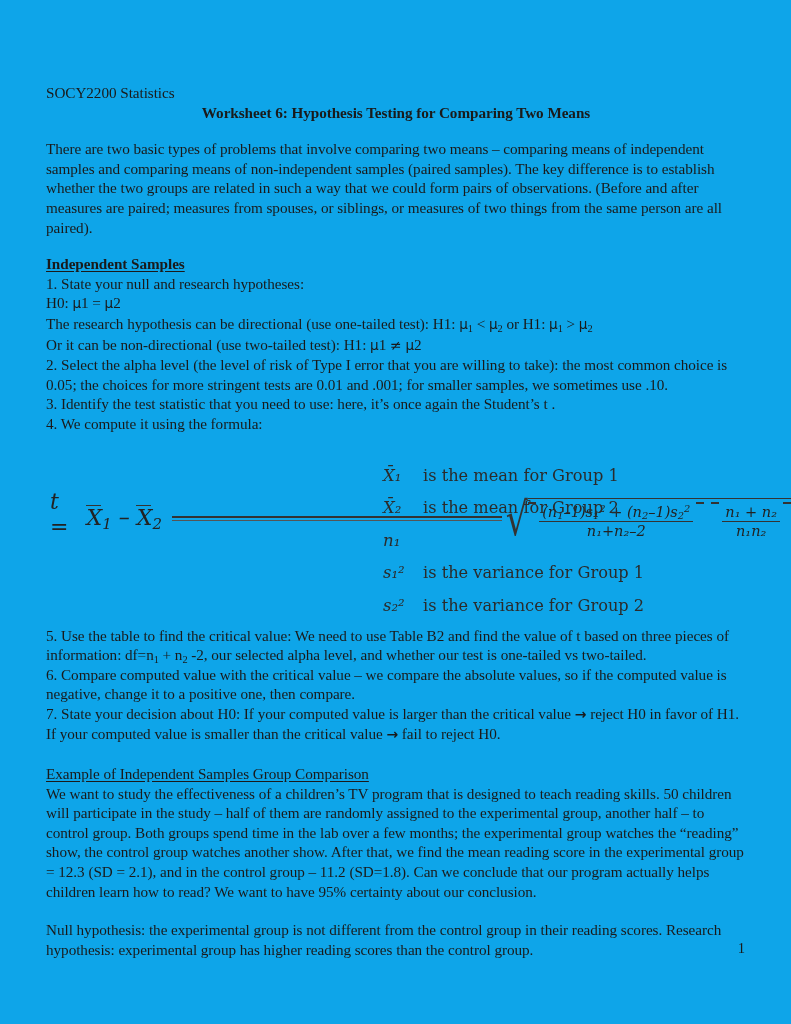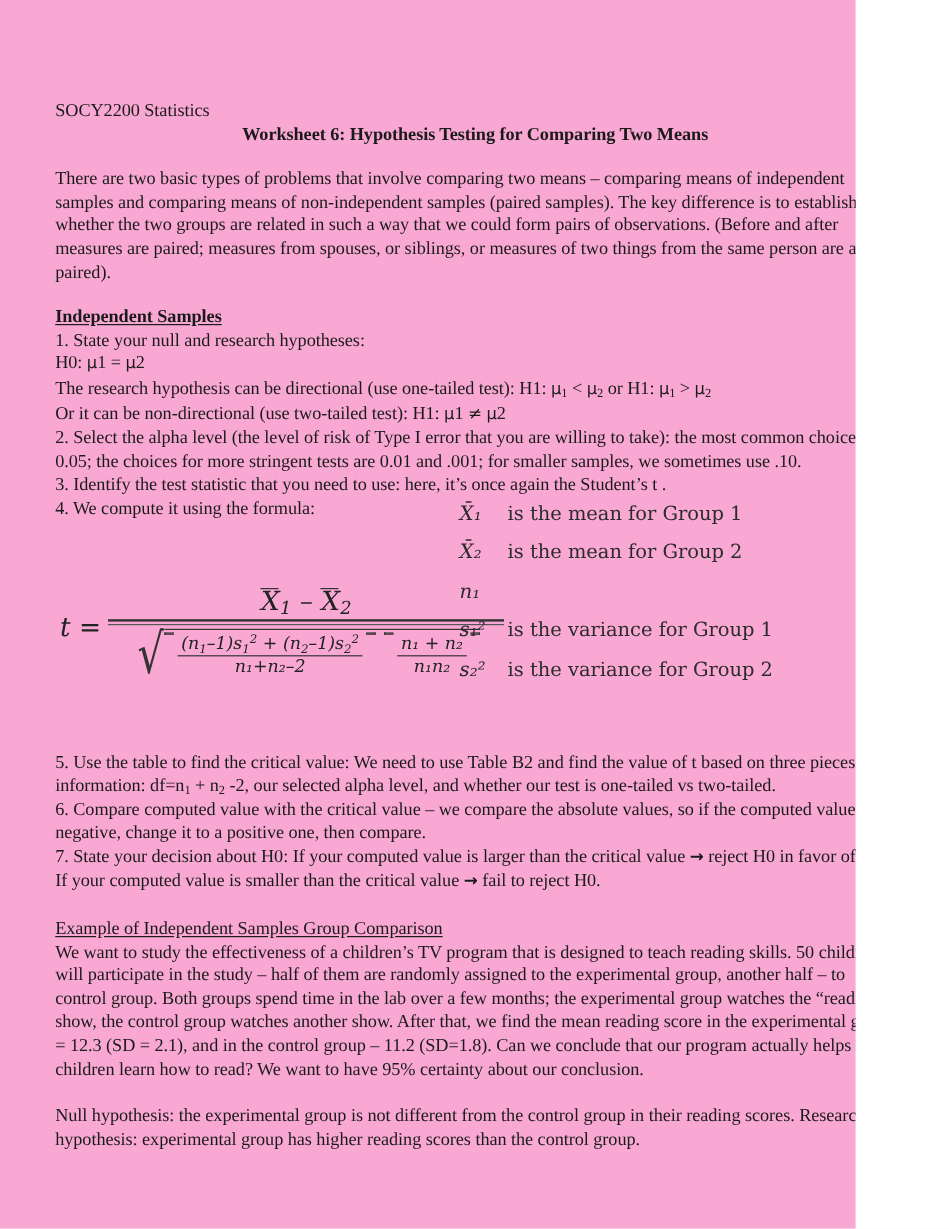--- a/index.html
+++ b/index.html
@@ -6,23 +6,23 @@
     margin: 0;
     padding: 0;
     background: #ffffff;
   }
   body {
     font-family: "Liberation Serif", "DejaVu Serif", serif;
     color: #1a1a1a;
   }
   .page {
     position: relative;
-    width: 713px;
+    width: 791px;
     height: 1024px;
-    background: #f9a8d4;
+    background: #0ea5e9;
     overflow: hidden;
   }
   .content {
     position: absolute;
     left: 46px;
     top: 83px;
     width: 700px;
   }
   .line {
     font-size: 15.2px;
@@ -81,21 +81,21 @@
     align-items: center;
   }
   .eq-lhs {
     font-style: italic;
     font-size: 22px;
     margin-right: 6px;
     padding-bottom: 8px;
   }
   .frac {
     display: inline-flex;
-    flex-direction: column;
+    flex-direction: row;
     align-items: center;
   }
   .frac-num {
     font-size: 22px;
     font-style: italic;
     padding: 0 10px 2px 10px;
     white-space: nowrap;
   }
   .frac-bar {
     width: 100%;
@@ -182,20 +182,21 @@
     display: flex;
     align-items: baseline;
     height: 32.4px;
   }
   .legend-sym {
     width: 40px;
     font-size: 16.5px;
     font-style: italic;
     text-align: left;
     flex: none;
+    margin-top: 48px;
   }
   .legend-txt {
     font-size: 16.2px;
     white-space: nowrap;
   }
   .pagenum {
     position: absolute;
     left: 0;
     top: 940px;
     width: 745px;

